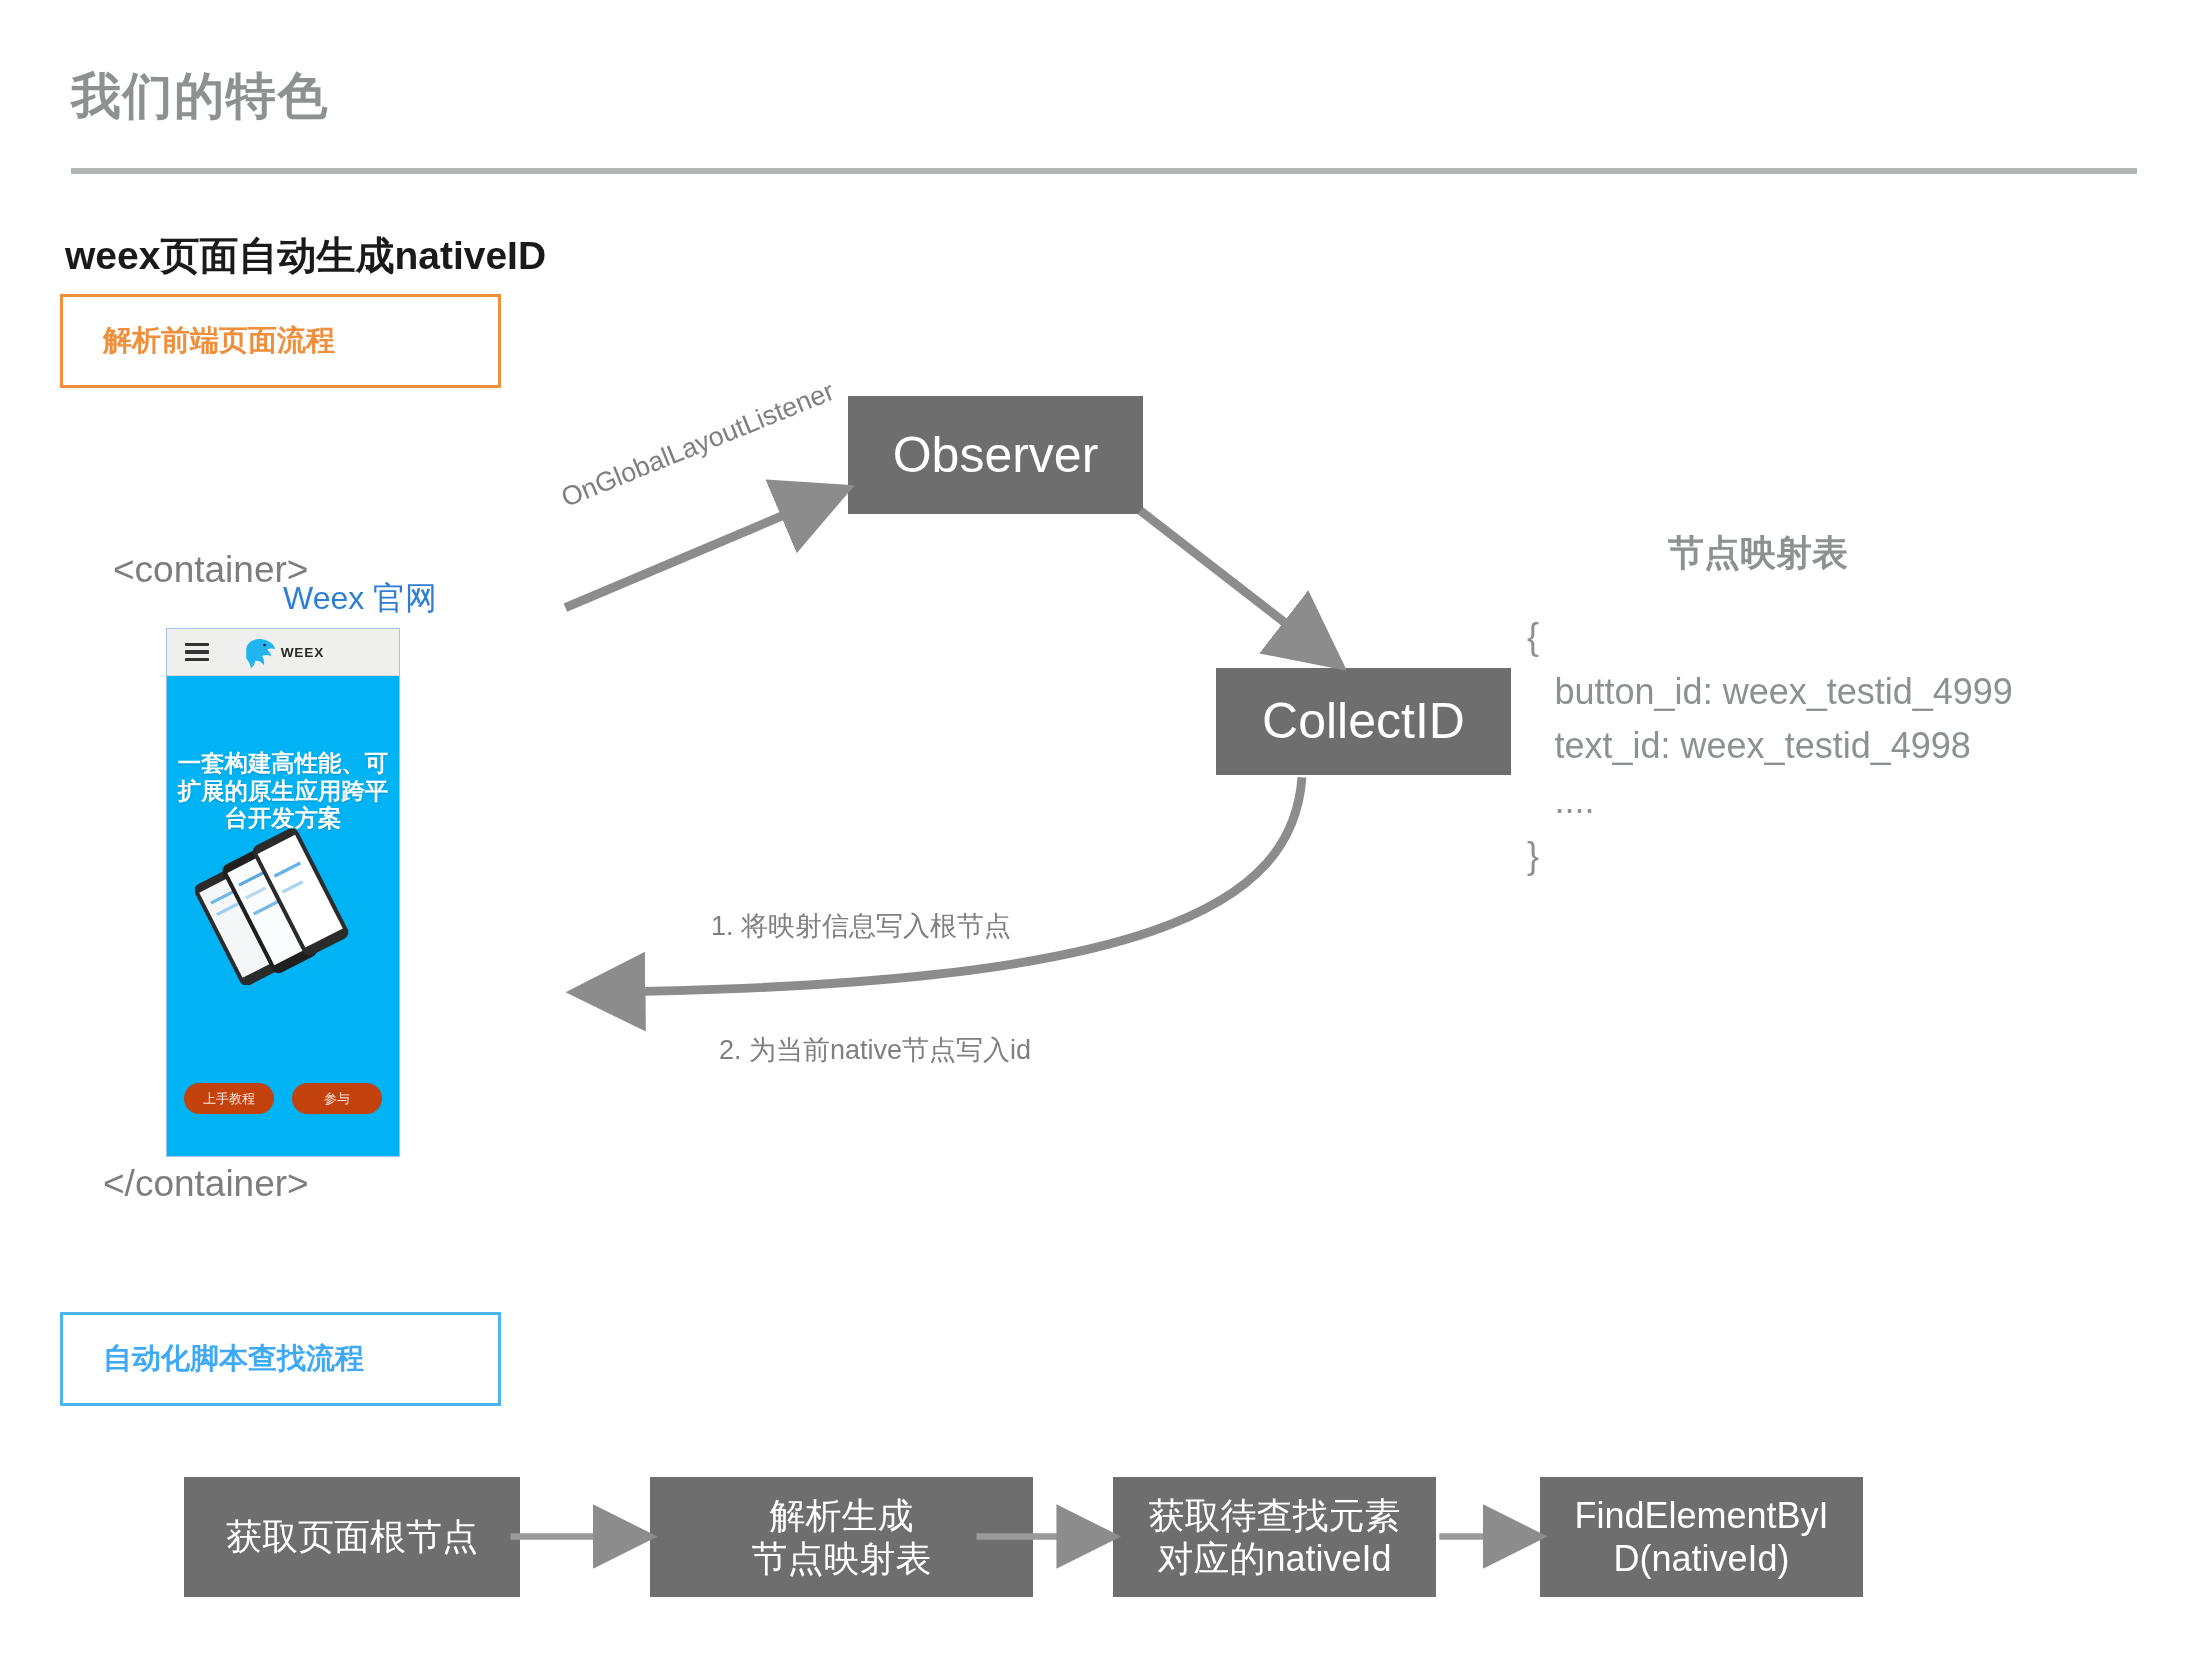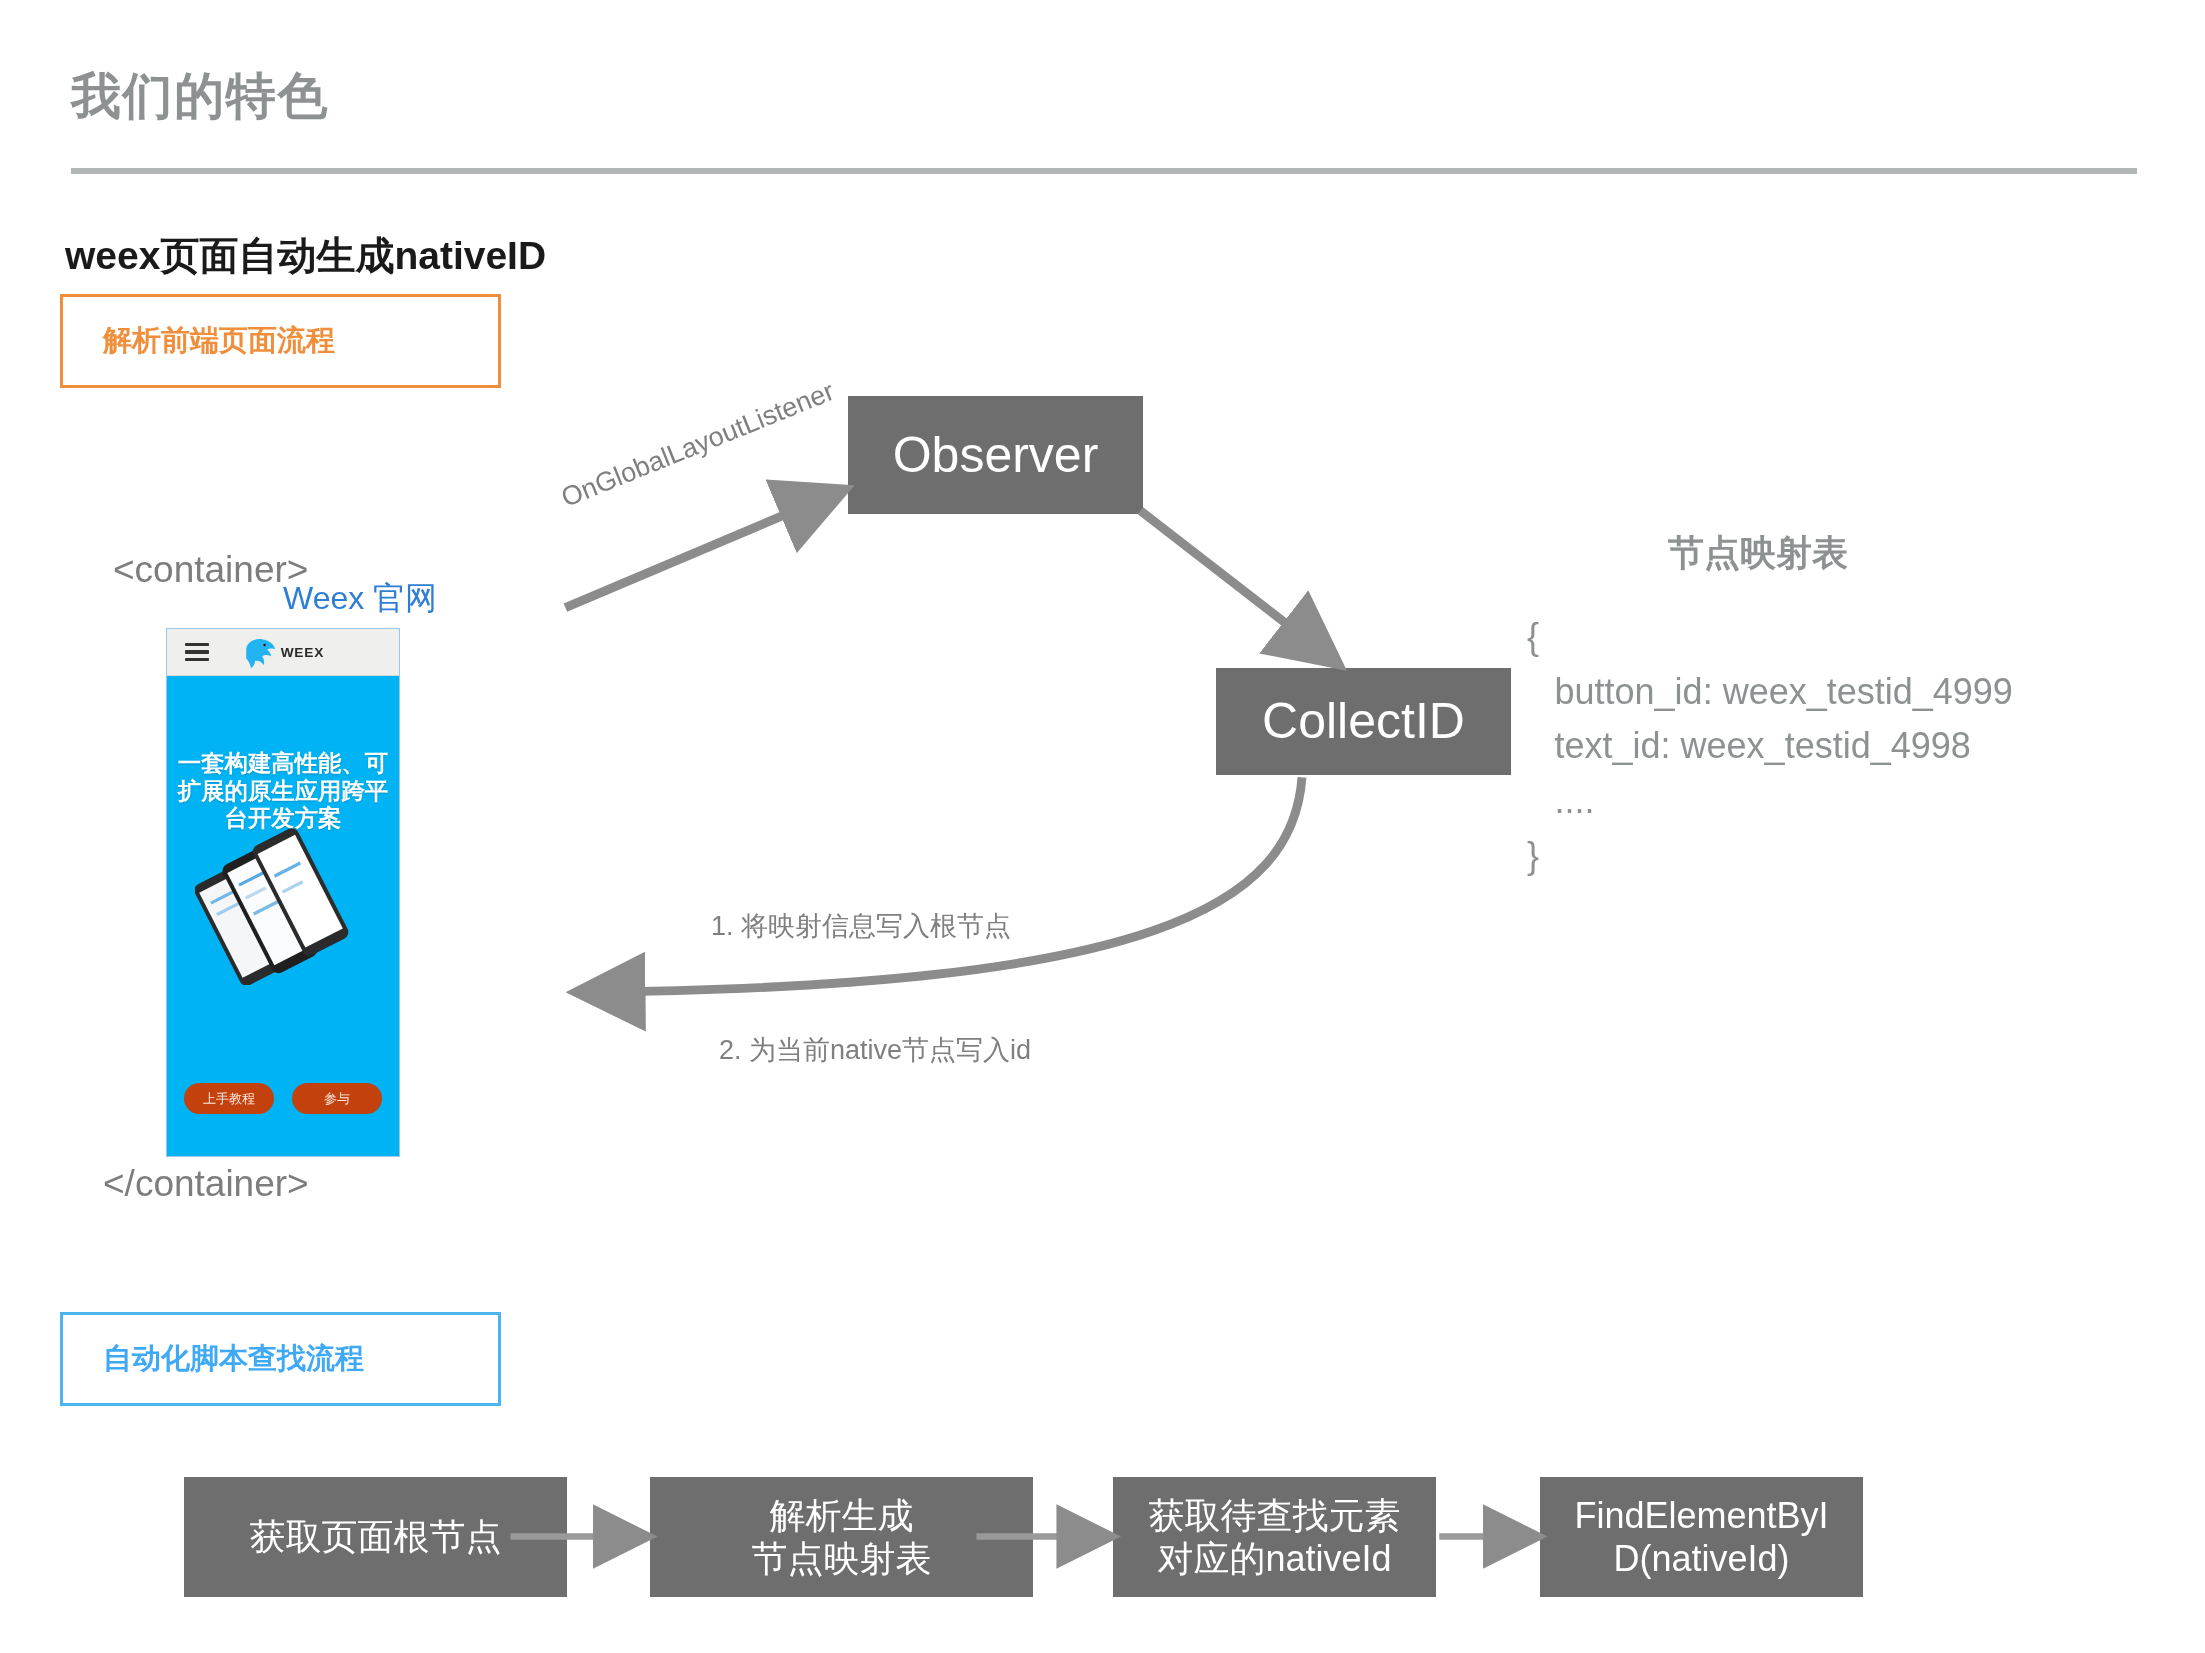--- a/index.html
+++ b/index.html
@@ -144,21 +144,21 @@
 
   
   #bottom-flow { left:0; top:0; width:2205px; height:1654px; }
   .fbox {
     position:absolute; top:1477px; height:120px;
     background:#6e6e6e; color:#ffffff;
     display:flex; align-items:center; justify-content:center;
     text-align:center; line-height:1.2;
     font-size:36px; box-sizing:border-box; padding:0 9.7px;
   }
-  #fbox-1 { left:184px; width:383px; }
+  #fbox-1 { left:184px; width:336px; }
   #fbox-2 { left:650px; width:383px; }
   #fbox-3 { left:1113px; width:323px; }
   #fbox-4 { left:1540px; width:323px; }
 
   svg.overlay { position:absolute; left:0; top:0; width:2205px; height:1654px; pointer-events:none; }
 </style>
 </head>
 <body>
 
 <div class="abs" id="slide-title">我们的特色</div>

